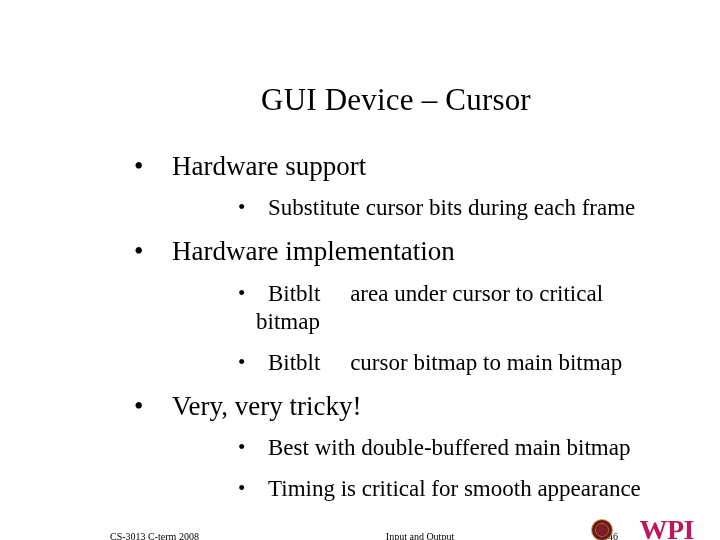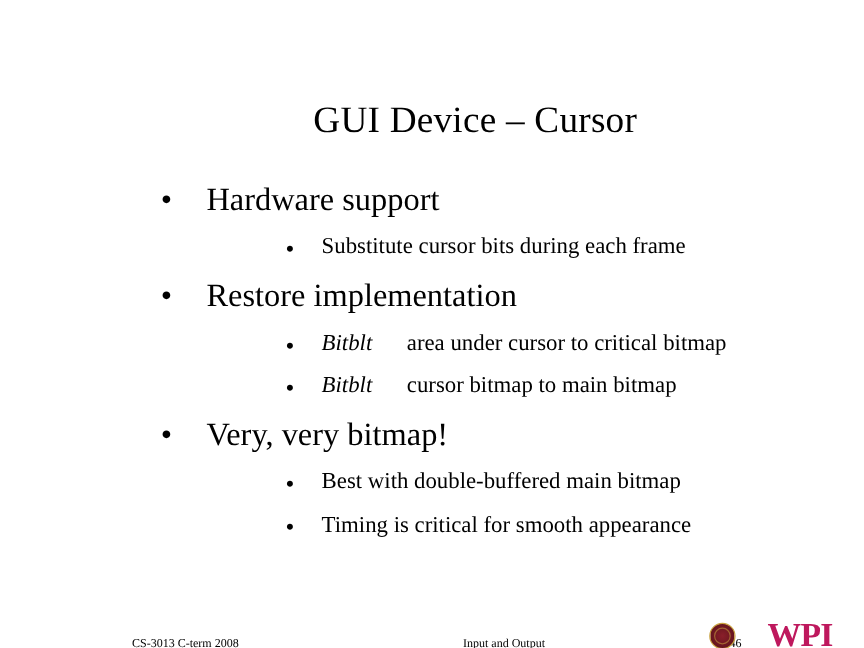--- a/index.html
+++ b/index.html
@@ -43,33 +43,33 @@
     top: 0;
     font-size: 27px;
   }
   ul.level2 {
     list-style: none;
     padding-left: 54px;
     margin-top: 2px;
     margin-bottom: 6px;
   }
   ul.level2 > li {
-    font-size: 19px;
+    font-size: 23px;
     line-height: 1.25;
     position: relative;
     padding-left: 18px;
   }
   ul.level2 > li::before {
     content: "•";
     position: absolute;
     left: 0;
     top: 0;
     font-size: 21px;
   }
-  .italic { font-style: italic; }
+  .italic { }
   .footer {
     position: absolute;
     bottom: 14px;
     left: 0;
     width: 100%;
     height: 28px;
     padding: 0 50px 0 50px;
     display: flex;
     align-items: center;
     font-size: 10px;
@@ -126,32 +126,32 @@
   <ul class="level1">
     <li>
       <span>Hardware support</span>
       <ul class="level2">
         <li>
           <span>Substitute cursor bits during each frame</span>
         </li>
       </ul>
     </li>
     <li>
-      <span>Restore implementation</span>
+      <span>Hardware implementation</span>
       <ul class="level2">
         <li>
           <span class="italic">Bitblt</span><span> area under cursor to critical bitmap</span>
         </li>
         <li>
           <span class="italic">Bitblt</span><span> cursor bitmap to main bitmap</span>
         </li>
       </ul>
     </li>
     <li>
-      <span>Very, very bitmap!</span>
+      <span>Very, very tricky!</span>
       <ul class="level2">
         <li>
           <span>Best with double-buffered main bitmap</span>
         </li>
         <li>
           <span>Timing is critical for smooth appearance</span>
         </li>
       </ul>
     </li>
   </ul>

